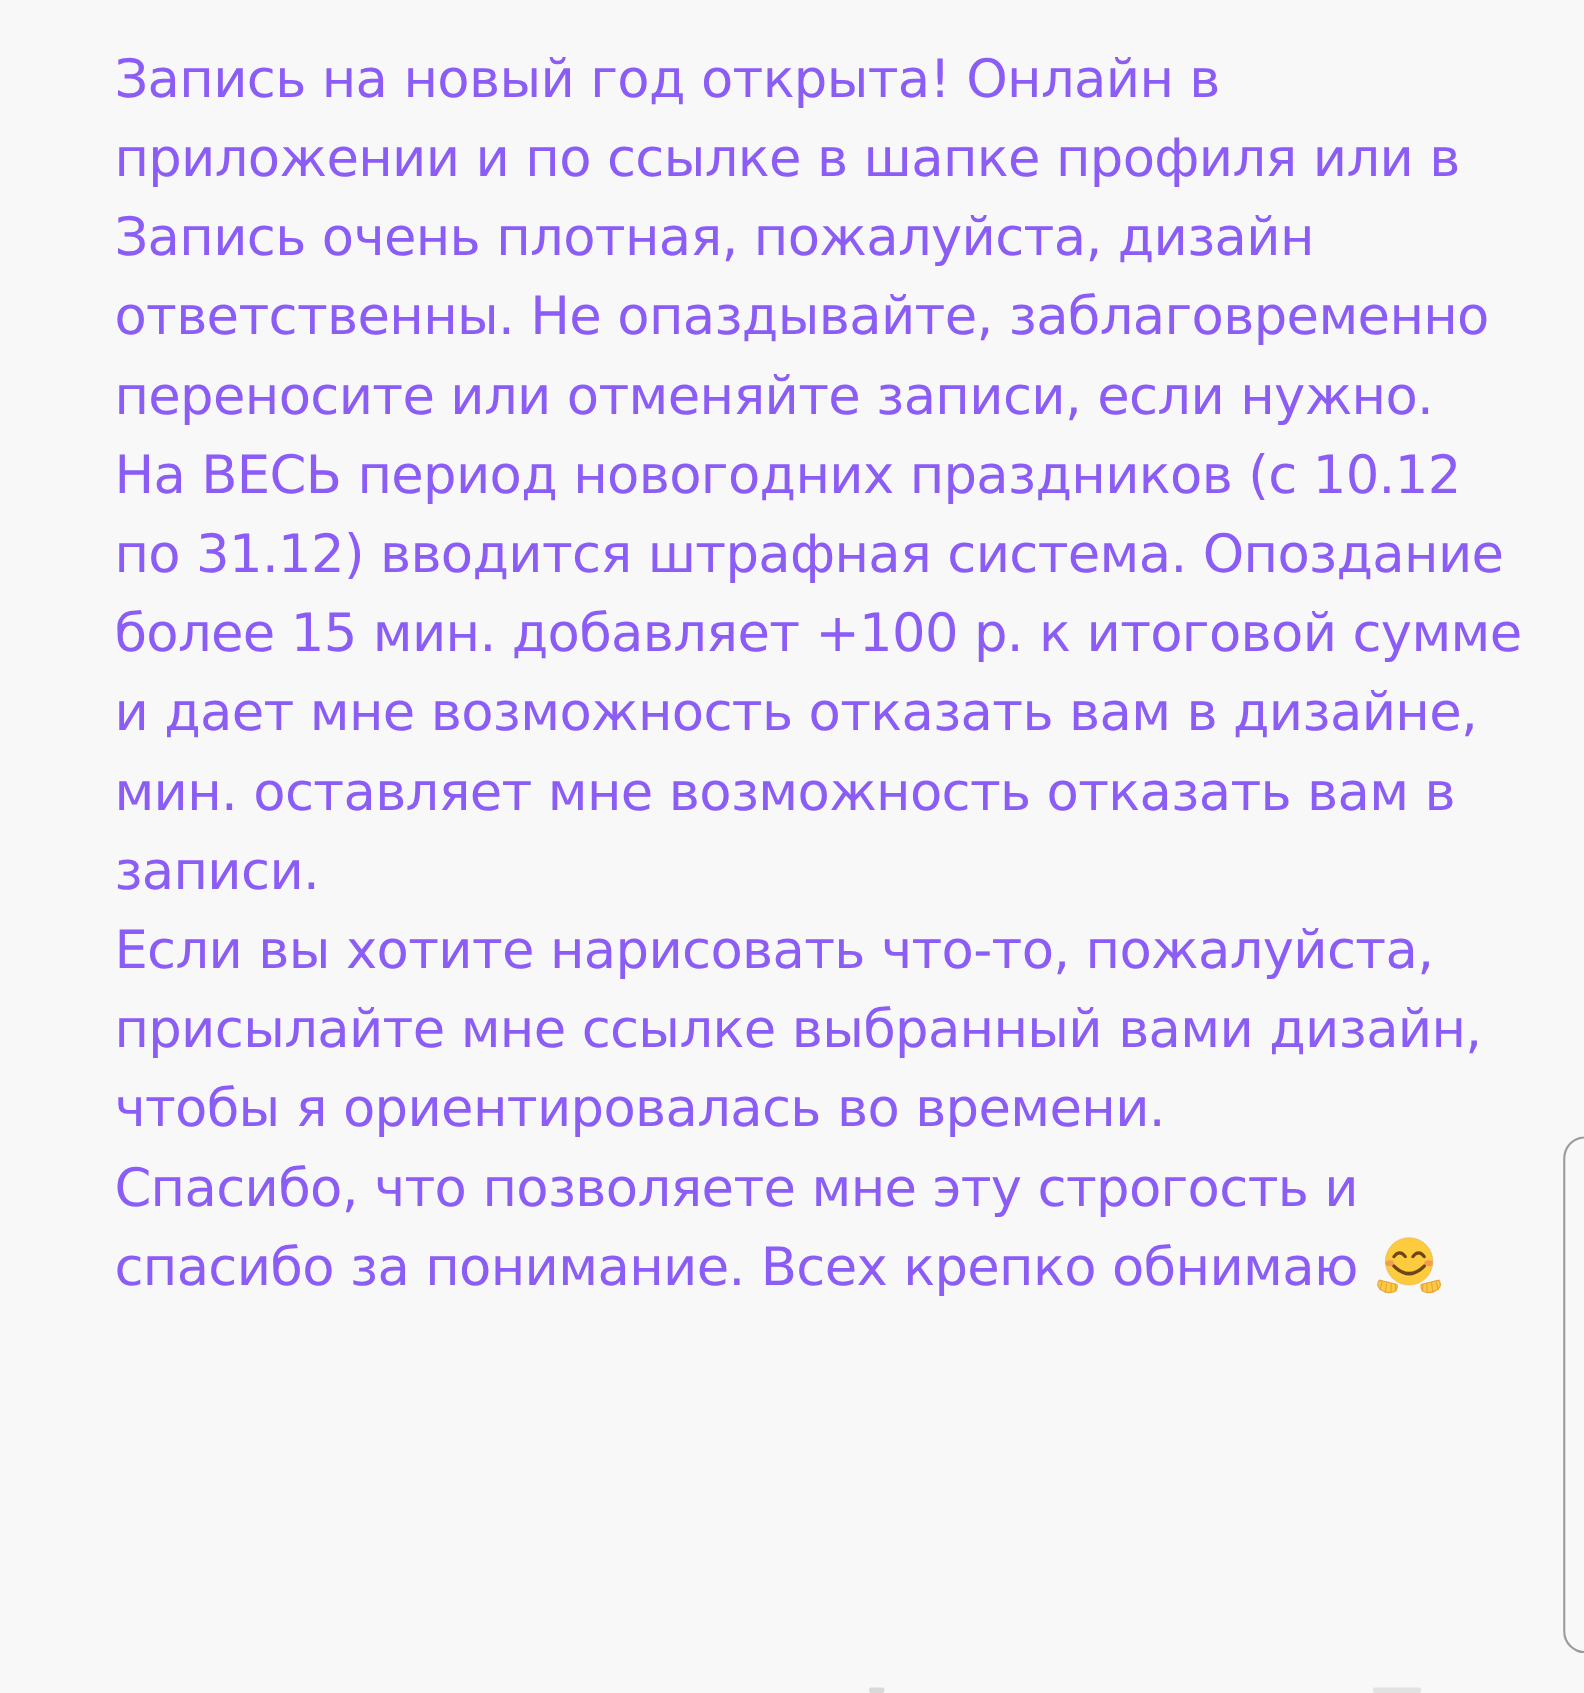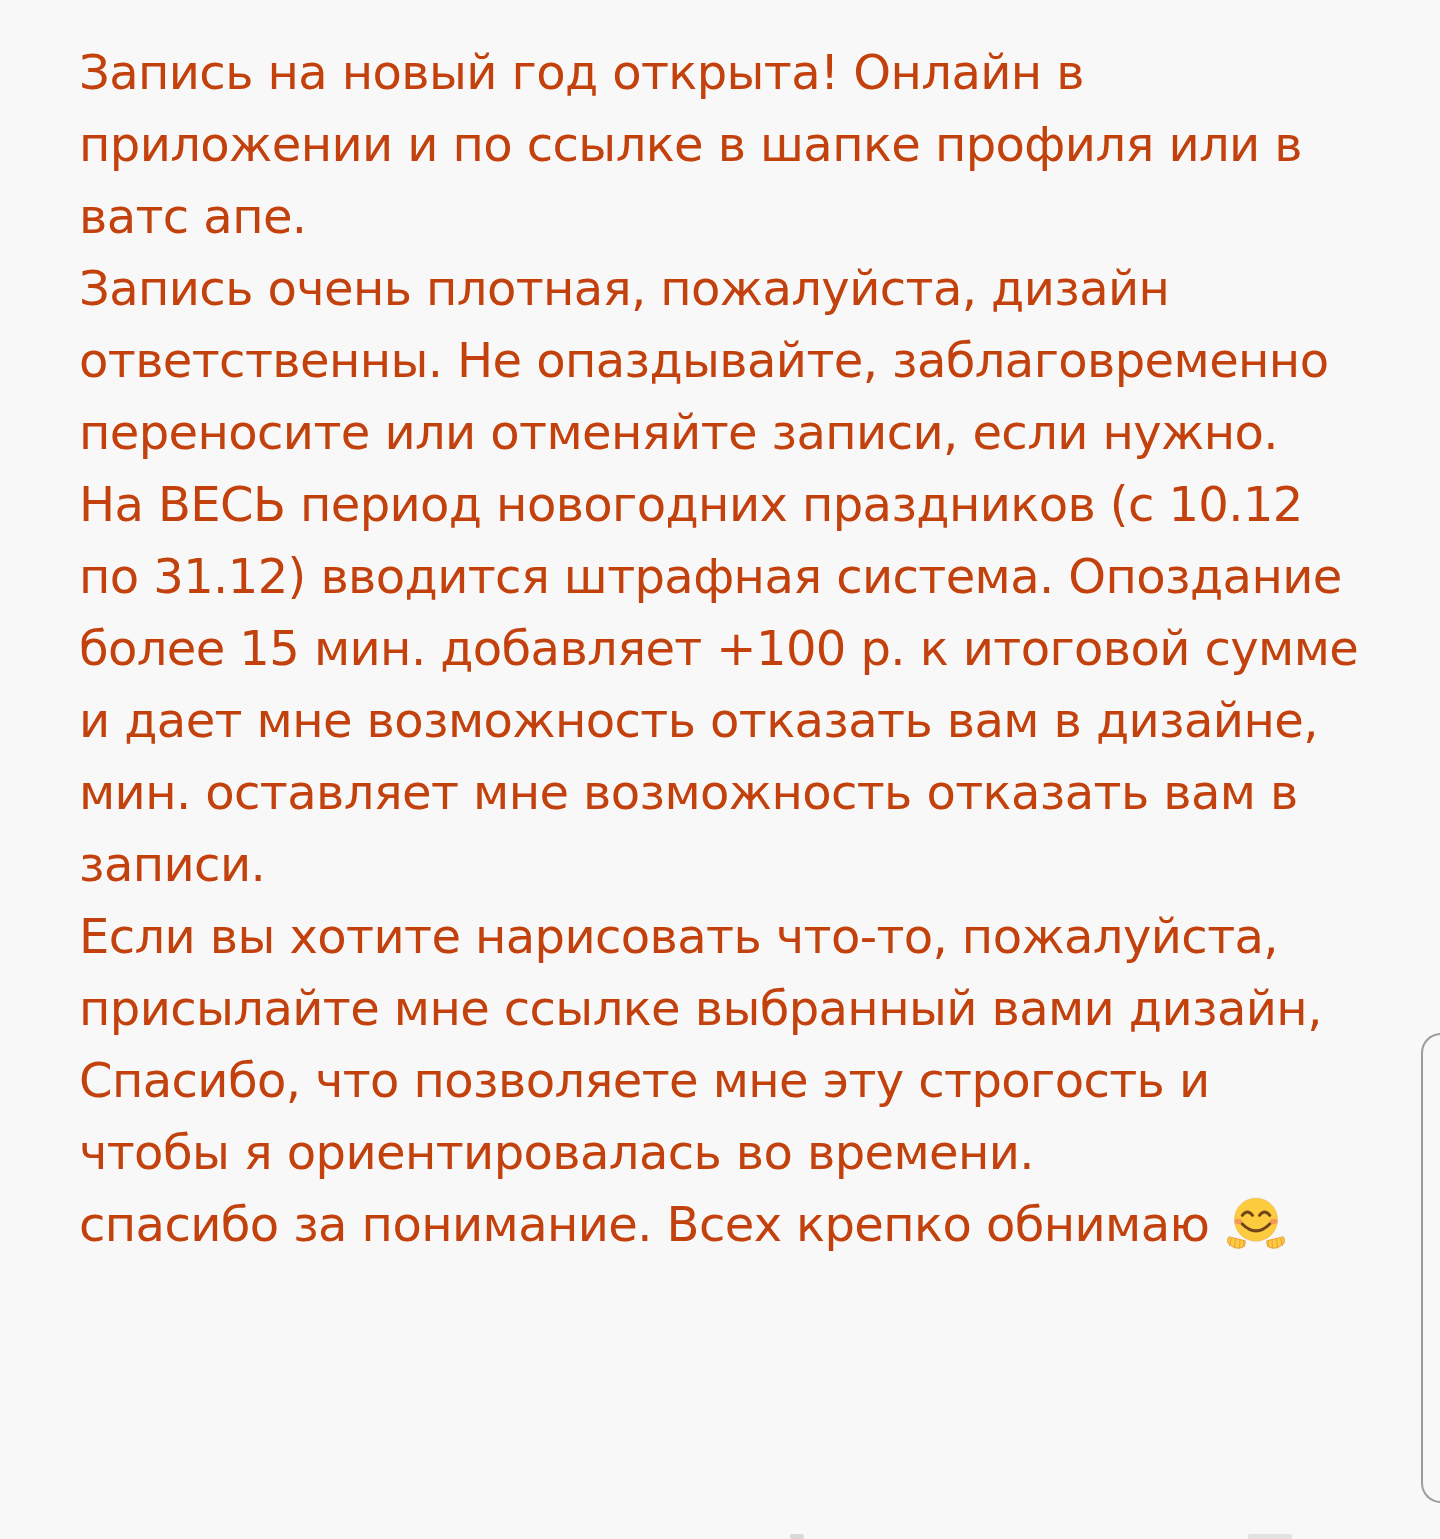--- a/index.html
+++ b/index.html
@@ -9,24 +9,24 @@
   body {
     width: 1440px;
     height: 1539px;
     position: relative;
     background: #f8f8f8;
     overflow: hidden;
     font-family: "DejaVu Sans", sans-serif;
   }
   .note {
     position: absolute;
-    left: 79px;
+    left: 104px;
     top: 36px;
     width: 1300px;
-    color: #c2410c;
+    color: #8b5cf6;
     font-size: 48px;
     line-height: 72px;
     letter-spacing: -0.6px;
   }
   .line {
     white-space: nowrap;
     height: 72px;
   }
   .emoji {
     display: inline-block;
@@ -56,34 +56,33 @@
   }
   .bottom-artifact.a1 { left: 790px; width: 14px; }
   .bottom-artifact.a2 { left: 1248px; width: 44px; opacity: .7; }
 </style>
 </head>
 <body>
 
 <main class="note">
   <div class="line">Запись на новый год открыта! Онлайн в</div>
   <div class="line">приложении и по ссылке в шапке профиля или в</div>
-  <div class="line">ватс апе.</div>
   <div class="line">Запись очень плотная, пожалуйста, дизайн</div>
   <div class="line">ответственны. Не опаздывайте, заблаговременно</div>
   <div class="line">переносите или отменяйте записи, если нужно.</div>
   <div class="line">На ВЕСЬ период новогодних праздников (с 10.12</div>
   <div class="line">по 31.12) вводится штрафная система. Опоздание</div>
   <div class="line">более 15 мин. добавляет +100 р. к итоговой сумме</div>
   <div class="line">и дает мне возможность отказать вам в дизайне,</div>
   <div class="line">мин. оставляет мне возможность отказать вам в</div>
   <div class="line">записи.</div>
   <div class="line">Если вы хотите нарисовать что-то, пожалуйста,</div>
   <div class="line">присылайте мне ссылке выбранный вами дизайн,</div>
+  <div class="line">чтобы я ориентировалась во времени.</div>
   <div class="line">Спасибо, что позволяете мне эту строгость и</div>
-  <div class="line">чтобы я ориентировалась во времени.</div>
   <div class="line">
     <span>спасибо за понимание. Всех крепко обнимаю</span><span class="emoji">
       <svg viewBox="0 0 72 72" width="62" height="62" aria-hidden="true">
 
         <circle cx="36" cy="31" r="25" fill="#FCCB3E"></circle>
         <circle cx="36" cy="31" r="25" fill="none" stroke="#E8A33D" stroke-width="1" opacity="0.5"></circle>
 
         <path d="M20 26 q6 -8 12 0" fill="none" stroke="#70451a" stroke-width="3.4" stroke-linecap="round"></path>
         <path d="M40 26 q6 -8 12 0" fill="none" stroke="#70451a" stroke-width="3.4" stroke-linecap="round"></path>
 

